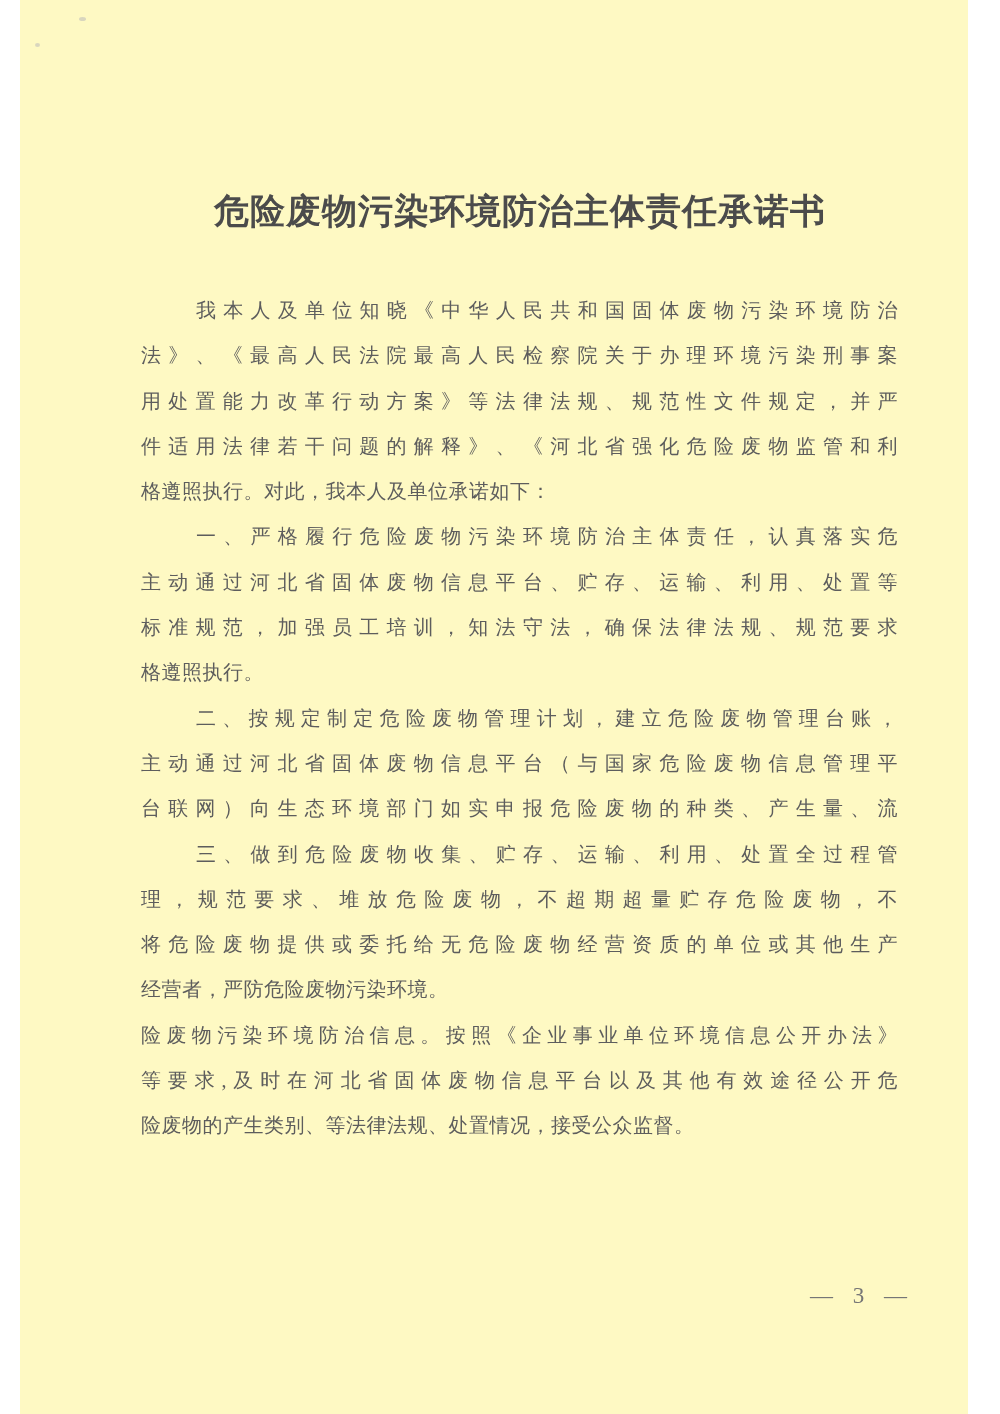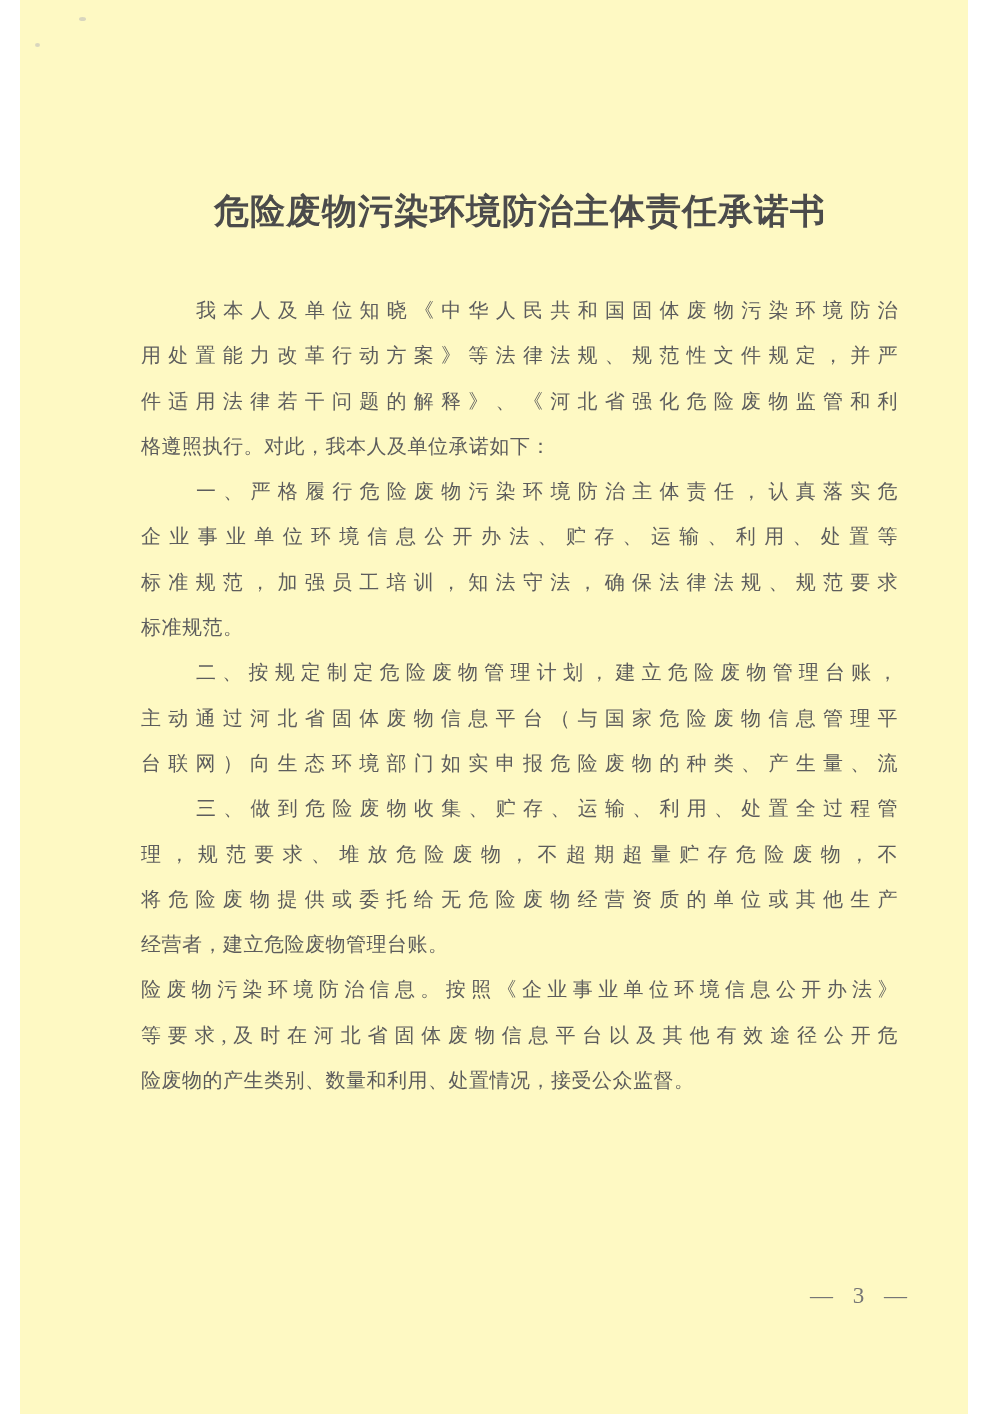--- a/index.html
+++ b/index.html
@@ -76,34 +76,35 @@
 
 <div class="page">
 
   <div class="speck speck-1"></div>
   <div class="speck speck-2"></div>
 
   <div class="doc-title">危险废物污染环境防治主体责任承诺书</div>
 
   <div class="doc-body">
     <div class="line indent">我本人及单位知晓《中华人民共和国固体废物污染环境防治</div>
+    <div class="line">法》、《最高人民法院最高人民检察院关于办理环境污染刑事案</div>
     <div class="line">用处置能力改革行动方案》等法律法规、规范性文件规定，并严</div>
     <div class="line">件适用法律若干问题的解释》、《河北省强化危险废物监管和利</div>
     <div class="line last">格遵照执行。对此，我本人及单位承诺如下：</div>
     <div class="line indent">一、严格履行危险废物污染环境防治主体责任，认真落实危</div>
-    <div class="line">企业事业单位环境信息公开办法、贮存、运输、利用、处置等</div>
+    <div class="line">主动通过河北省固体废物信息平台、贮存、运输、利用、处置等</div>
     <div class="line">标准规范，加强员工培训，知法守法，确保法律法规、规范要求</div>
-    <div class="line last">标准规范。</div>
+    <div class="line last">格遵照执行。</div>
     <div class="line indent">二、按规定制定危险废物管理计划，建立危险废物管理台账，</div>
     <div class="line">主动通过河北省固体废物信息平台（与国家危险废物信息管理平</div>
     <div class="line">台联网）向生态环境部门如实申报危险废物的种类、产生量、流</div>
     <div class="line indent">三、做到危险废物收集、贮存、运输、利用、处置全过程管</div>
     <div class="line">理，规范要求、堆放危险废物，不超期超量贮存危险废物，不</div>
     <div class="line">将危险废物提供或委托给无危险废物经营资质的单位或其他生产</div>
-    <div class="line last">经营者，建立危险废物管理台账。</div>
+    <div class="line last">经营者，严防危险废物污染环境。</div>
     <div class="line">险废物污染环境防治信息。按照《企业事业单位环境信息公开办法》</div>
     <div class="line">等要求,及时在河北省固体废物信息平台以及其他有效途径公开危</div>
-    <div class="line last">险废物的产生类别、数量和利用、处置情况，接受公众监督。</div>
+    <div class="line last">险废物的产生类别、等法律法规、处置情况，接受公众监督。</div>
   </div>
 
   <div class="page-num">— 3 —</div>
 
 </div>
 
 </body></html>

